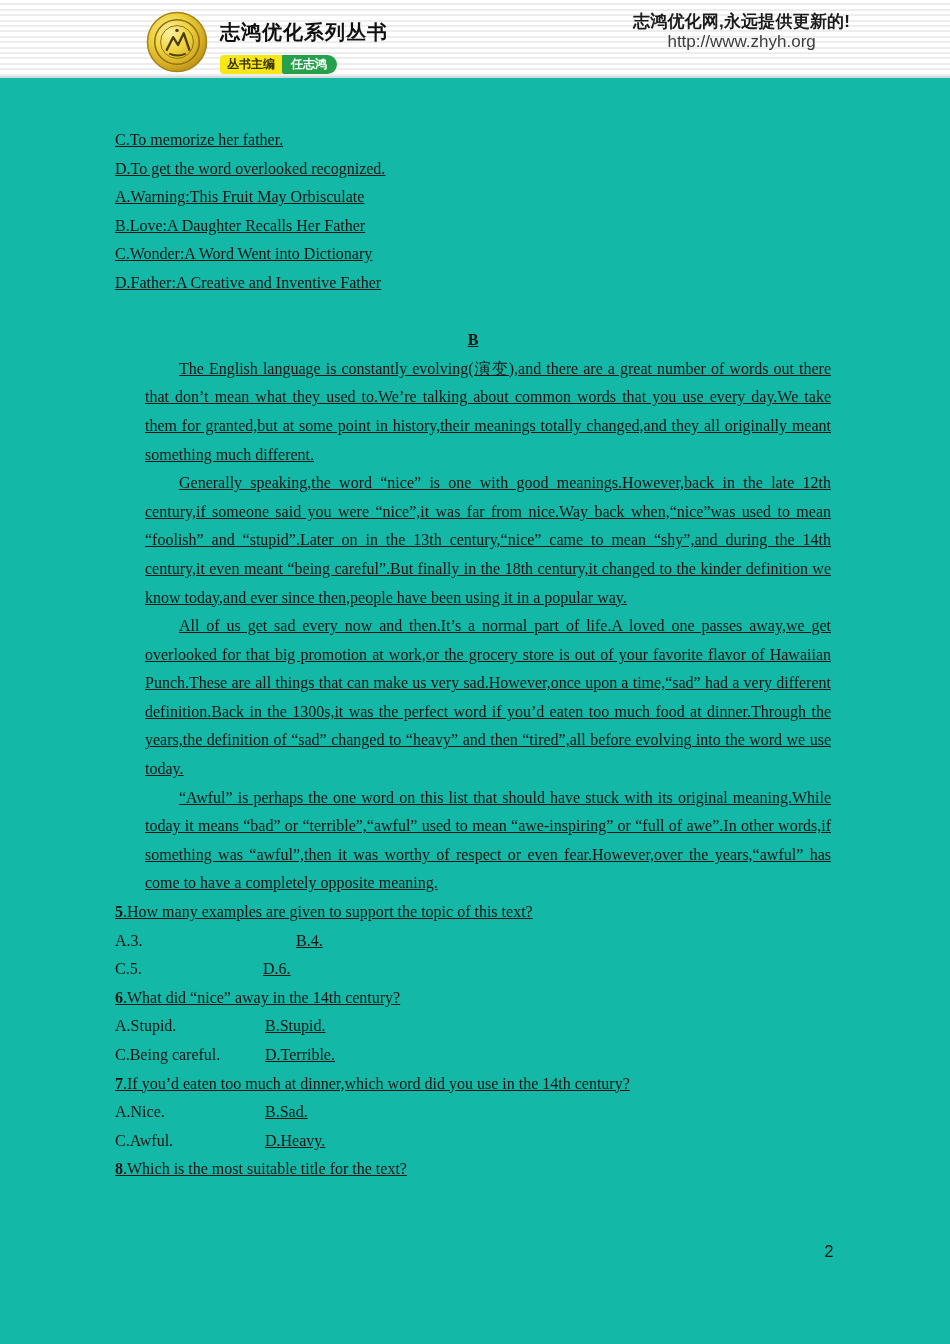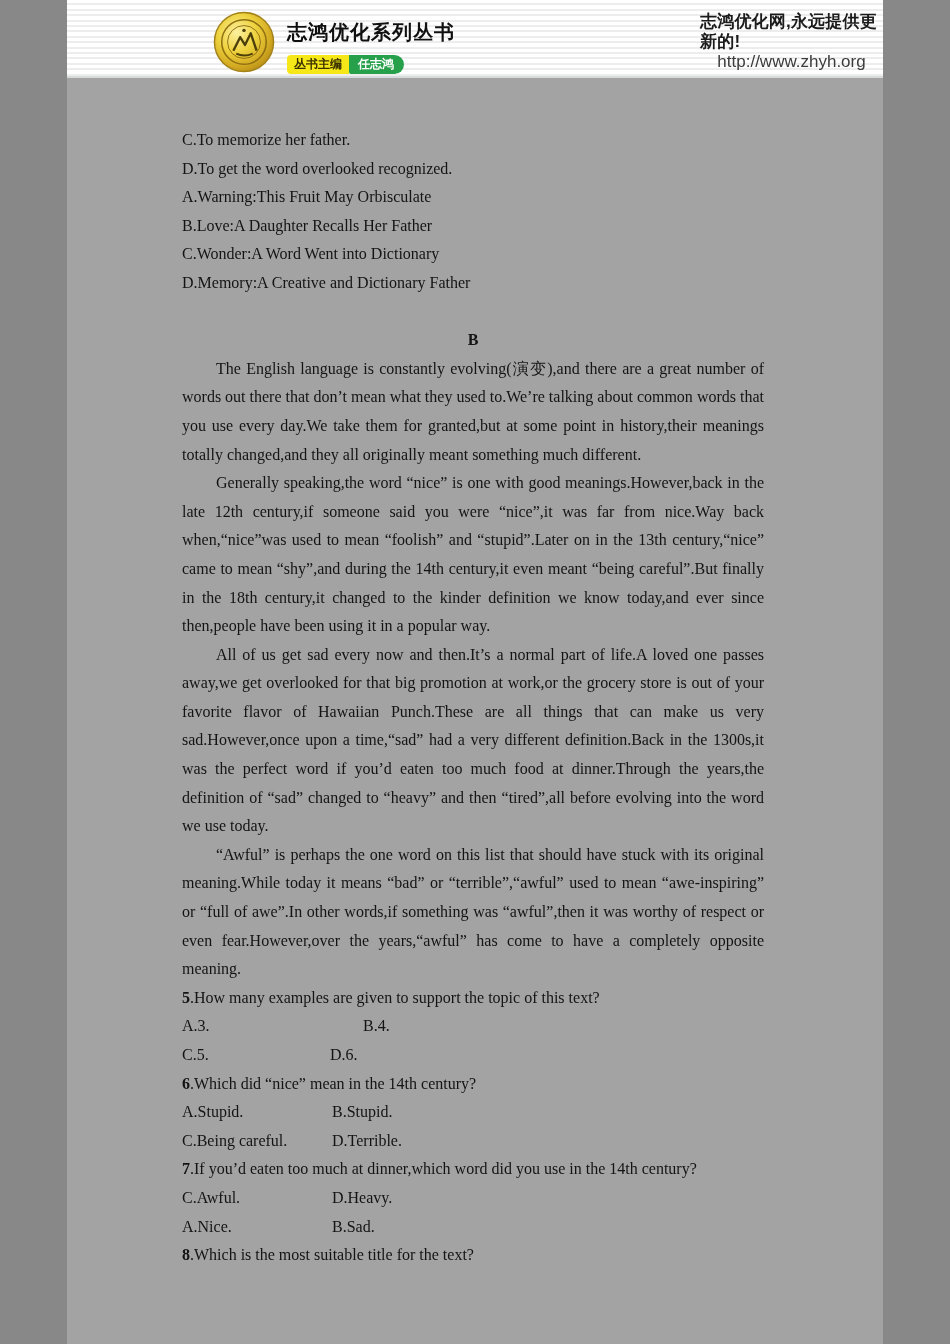--- a/index.html
+++ b/index.html
@@ -1,25 +1,26 @@
 <!DOCTYPE html>
 <html style="--badge_yellow: #f6e818; --badge_green: #27a04c; --medal_gold: #e7c733; --divider: #d6dada;"><head>
 <meta charset="utf-8">
 <style>
   * { margin: 0; padding: 0; box-sizing: border-box; }
   html, body { background: #888; }
   .page {
     position: relative;
-    width: 816px;
+    width: 950px;
     height: 1344px;
     margin: 0 auto;
-    background: #a3a3a3;
+    background: #14b8a6;
     overflow: hidden;
     font-family: "Liberation Serif", "DejaVu Serif", serif;
     color: #151515;
+    text-decoration: underline;
   }
 
   
   .page-header {
     position: relative;
     height: 78px;
     background: repeating-linear-gradient(
       180deg,
       #ffffff 0px, #ffffff 3.4px,
       #ededed 3.4px, #ededed 5.4px
@@ -93,20 +94,21 @@
   .qnum { font-weight: 700; }
   .section-heading {
     margin-top: 28.6px;
     text-align: center;
     font-weight: 700;
     font-size: 16px;
   }
   .para {
     text-align: justify;
     text-indent: 34px;
+    margin-left: 30px;
   }
   .opt-a { display: inline-block; }
   .w181 { width: 181px; }
   .w148 { width: 148px; }
   .w150 { width: 150px; }
 
   .page-number {
     position: absolute;
     left: 820px;
     top: 1243px;
@@ -155,40 +157,40 @@
   </header>
 
   <main class="content">
 
     <p class="line">C.To memorize her father.</p>
     <p class="line">D.To get the word overlooked recognized.</p>
 
     <p class="line">A.Warning:This Fruit May Orbisculate</p>
     <p class="line">B.Love:A Daughter Recalls Her Father</p>
     <p class="line">C.Wonder:A Word Went into Dictionary</p>
-    <p class="line">D.Memory:A Creative and Dictionary Father</p>
+    <p class="line">D.Father:A Creative and Inventive Father</p>
 
     <h3 class="section-heading">B</h3>
 
     <p class="para">The English language is constantly evolving(演变),and there are a great number of words out there that don’t mean what they used to.We’re talking about common words that you use every day.We take them for granted,but at some point in history,their meanings totally changed,and they all originally meant something much different.</p>
     <p class="para">Generally speaking,the word “nice” is one with good meanings.However,back in the late 12th century,if someone said you were “nice”,it was far from nice.Way back when,“nice”was used to mean “foolish” and “stupid”.Later on in the 13th century,“nice” came to mean “shy”,and during the 14th century,it even meant “being careful”.But finally in the 18th century,it changed to the kinder definition we know today,and ever since then,people have been using it in a popular way.</p>
     <p class="para">All of us get sad every now and then.It’s a normal part of life.A loved one passes away,we get overlooked for that big promotion at work,or the grocery store is out of your favorite flavor of Hawaiian Punch.These are all things that can make us very sad.However,once upon a time,“sad” had a very different definition.Back in the 1300s,it was the perfect word if you’d eaten too much food at dinner.Through the years,the definition of “sad” changed to “heavy” and then “tired”,all before evolving into the word we use today.</p>
     <p class="para">“Awful” is perhaps the one word on this list that should have stuck with its original meaning.While today it means “bad” or “terrible”,“awful” used to mean “awe-inspiring” or “full of awe”.In other words,if something was “awful”,then it was worthy of respect or even fear.However,over the years,“awful” has come to have a completely opposite meaning.</p>
 
     <p class="line"><b class="qnum">5</b><span>.How many examples are given to support the topic of this text?</span></p>
     <p class="line"><span class="opt-a w181">A.3.</span><span>B.4.</span></p>
     <p class="line"><span class="opt-a w148">C.5.</span><span>D.6.</span></p>
 
-    <p class="line"><b class="qnum">6</b><span>.Which did “nice” mean in the 14th century?</span></p>
+    <p class="line"><b class="qnum">6</b><span>.What did “nice” away in the 14th century?</span></p>
     <p class="line"><span class="opt-a w150">A.Stupid.</span><span>B.Stupid.</span></p>
     <p class="line"><span class="opt-a w150">C.Being careful.</span><span>D.Terrible.</span></p>
 
     <p class="line"><b class="qnum">7</b><span>.If you’d eaten too much at dinner,which word did you use in the 14th century?</span></p>
+    <p class="line"><span class="opt-a w150">A.Nice.</span><span>B.Sad.</span></p>
     <p class="line"><span class="opt-a w150">C.Awful.</span><span>D.Heavy.</span></p>
-    <p class="line"><span class="opt-a w150">A.Nice.</span><span>B.Sad.</span></p>
 
     <p class="line"><b class="qnum">8</b><span>.Which is the most suitable title for the text?</span></p>
 
   </main>
 
   <div class="page-number">2</div>
 
 </div>
 
 </body></html>

